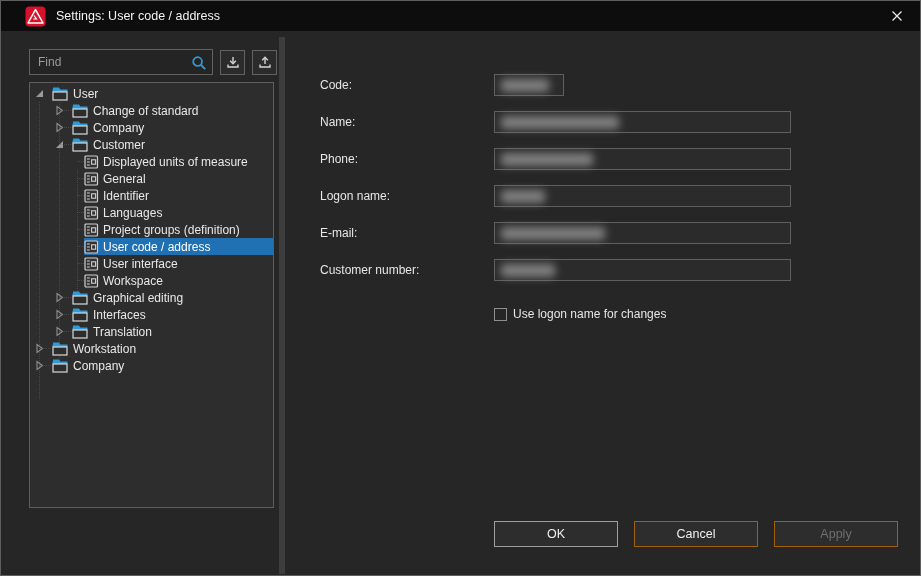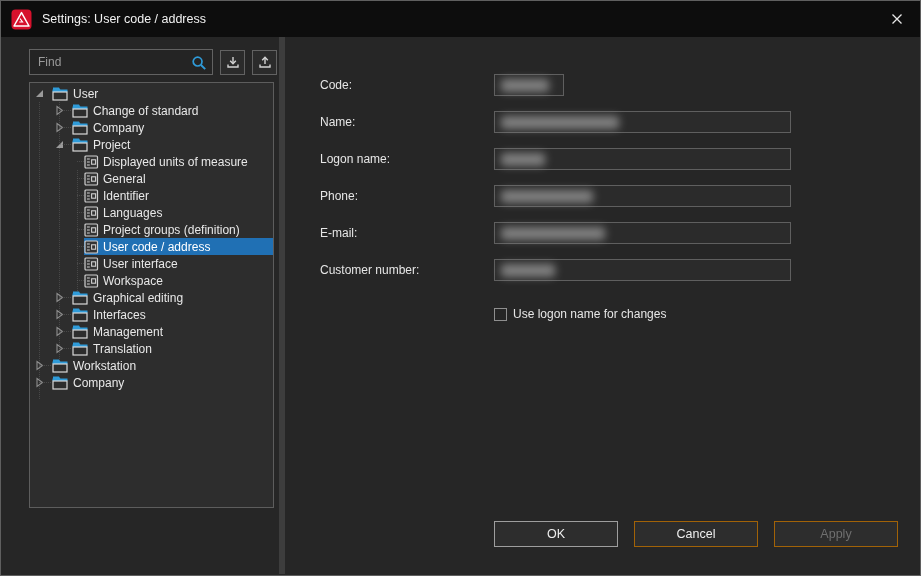--- a/index.html
+++ b/index.html
@@ -7,22 +7,22 @@
   body { font-family: "Liberation Sans", "DejaVu Sans", sans-serif; }
 
   .window {
     position: relative; width: 921px; height: 576px;
     background:#262626; border:1px solid #5f5f5f; overflow:hidden;
     color:#e8e8e8; font-size:12px;
   }
 
   
   .titlebar {
-    height:36px; background:#0d0d0d; display:flex; align-items:center;
-    padding-left:10px;
+    height:30px; background:#0d0d0d; display:flex; align-items:center;
+    padding-left:24px;
   }
   .logo { width:21px; height:21px; flex:0 0 auto; }
   .title { margin-left:10px; font-size:12.5px; color:#f2f2f2; }
   .close-btn {
     margin-left:auto; width:46px; height:36px; display:flex;
     align-items:center; justify-content:center; cursor:default;
   }
 
   
   .client { position:absolute; top:36px; left:1px; right:1px; bottom:1px; display:flex; }
@@ -233,21 +233,21 @@
             <svg width="11" height="11" viewBox="0 0 11 11">
                 <use href="#sym-exp"></use>
               </svg>
             </span>
           <span class="fill">
               <span class="ficon">
             <svg width="16" height="14" viewBox="0 0 16 14">
                   <use href="#sym-folder"></use>
                 </svg>
               </span>
-            <span class="tlabel">Project</span>
+            <span class="tlabel">Customer</span>
             </span>
         </div>
 
         <div class="trow lvl2">
           <span class="fill">
               <span class="picon">
             <svg width="15" height="14" viewBox="0 0 15 14">
                   <use href="#sym-page"></use>
                 </svg>
               </span>
@@ -346,35 +346,20 @@
                 <use href="#sym-col"></use>
               </svg>
             </span>
           <span class="fill">
               <span class="ficon">
             <svg width="16" height="14" viewBox="0 0 16 14">
                   <use href="#sym-folder"></use>
                 </svg>
               </span>
             <span class="tlabel">Interfaces</span>
-            </span>
-        </div>
-        <div class="trow lvl1">
-          <span class="arrow">
-            <svg width="11" height="11" viewBox="0 0 11 11">
-                <use href="#sym-col"></use>
-              </svg>
-            </span>
-          <span class="fill">
-              <span class="ficon">
-            <svg width="16" height="14" viewBox="0 0 16 14">
-                  <use href="#sym-folder"></use>
-                </svg>
-              </span>
-            <span class="tlabel">Management</span>
             </span>
         </div>
         <div class="trow lvl1">
           <span class="arrow">
             <svg width="11" height="11" viewBox="0 0 11 11">
                 <use href="#sym-col"></use>
               </svg>
             </span>
           <span class="fill">
               <span class="ficon">
@@ -432,30 +417,30 @@
         </div>
 
         <div class="field-row">
           <label>Name:</label>
           <div class="tinput lg">
             <div class="blurval" style="width:118px"></div>
           </div>
         </div>
 
         <div class="field-row">
+          <label>Phone:</label>
+          <div class="tinput lg">
+            <div class="blurval" style="width:92px"></div>
+          </div>
+        </div>
+
+        <div class="field-row">
           <label>Logon name:</label>
           <div class="tinput lg">
             <div class="blurval" style="width:44px"></div>
-          </div>
-        </div>
-
-        <div class="field-row">
-          <label>Phone:</label>
-          <div class="tinput lg">
-            <div class="blurval" style="width:92px"></div>
           </div>
         </div>
 
         <div class="field-row">
           <label>E-mail:</label>
           <div class="tinput lg">
             <div class="blurval" style="width:104px"></div>
           </div>
         </div>
 

